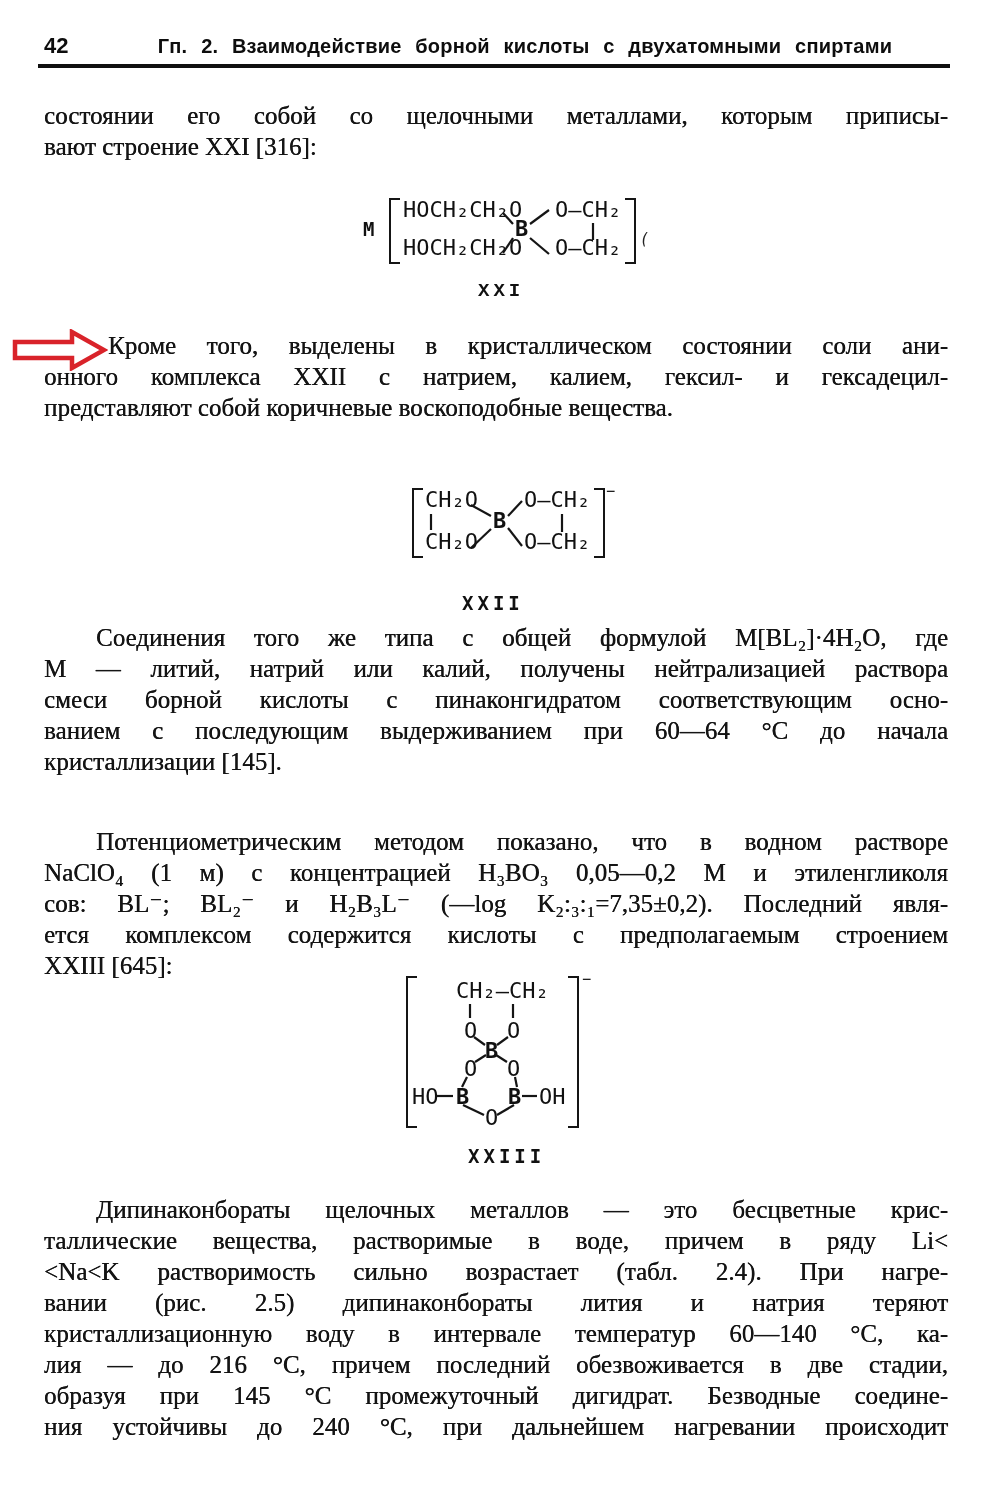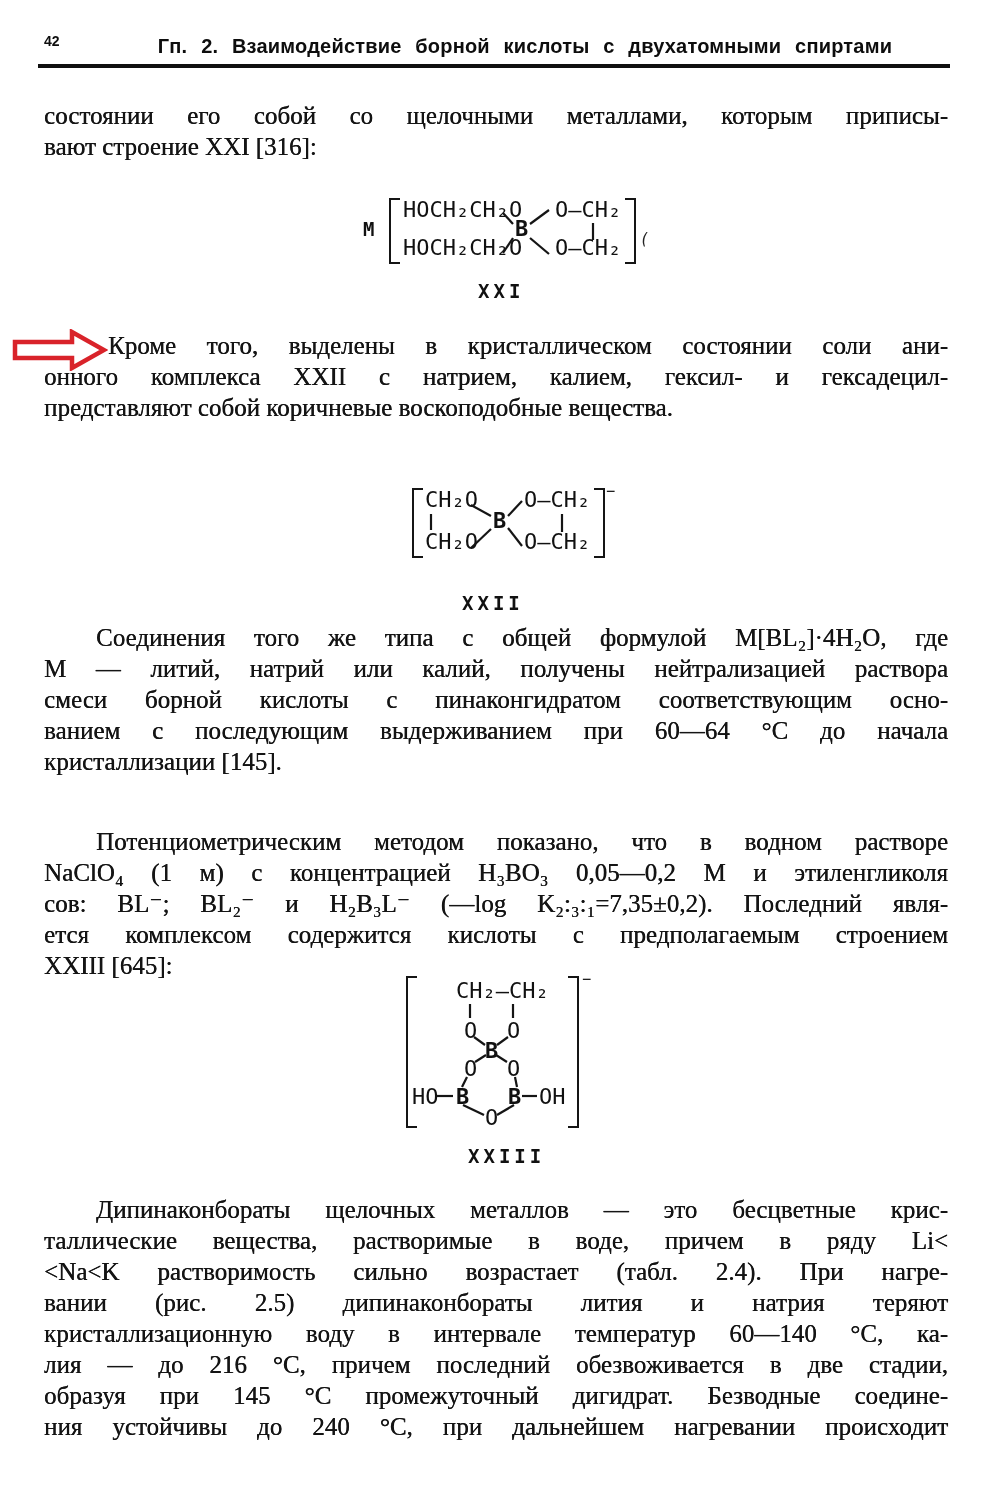--- a/index.html
+++ b/index.html
@@ -6,21 +6,21 @@
   html,body{margin:0;padding:0;}
   body{
     width:1000px;height:1490px;position:relative;background:#ffffff;
     font-family:"Liberation Serif","DejaVu Serif",serif;color:#141414;
     overflow:hidden;
   }
   .abs{position:absolute;}
   
   .hdr-num{
     left:44px;top:33px;font-family:"Liberation Sans","DejaVu Sans",sans-serif;
-    font-weight:bold;font-size:14px;color:#0d0d0d;
+    font-weight:bold;font-size:22px;color:#0d0d0d;
   }
   .hdr-title{
     left:100px;right:50px;top:35px;text-align:center;
     font-family:"Liberation Sans","DejaVu Sans",sans-serif;font-weight:bold;
     font-size:20px;word-spacing:8px;letter-spacing:.2px;color:#0d0d0d;white-space:nowrap;
   }
   .hdr-rule{left:38px;top:64px;width:912px;height:4px;background:#101010;}
   
   .para{position:absolute;left:44px;width:904px;}
   .line{
@@ -74,21 +74,21 @@
   <div class="brk r" style="left:262px;top:2px;height:62px;"></div>
   <span class="tok mark" style="left:277px;top:32px;">(</span>
   <svg class="bonds" width="300" height="78">
     <line x1="140" y1="17" x2="150" y2="28" stroke="#151515" stroke-width="2.2"></line>
     <line x1="140" y1="57" x2="150" y2="42" stroke="#151515" stroke-width="2.2"></line>
     <line x1="167" y1="28" x2="186" y2="14" stroke="#151515" stroke-width="2.2"></line>
     <line x1="167" y1="42" x2="186" y2="58" stroke="#151515" stroke-width="2.2"></line>
     <line x1="230" y1="27" x2="230" y2="44" stroke="#151515" stroke-width="2.2"></line>
   </svg>
 </div>
-<span class="struct-label" style="left:478px;top:280px;">XXI</span>
+<span class="struct-label" style="left:478px;top:280px;font-family:Liberation Mono, monospace;">XXI</span>
 
 <svg class="abs arrow-annot" viewBox="0 0 96 42">
   <polygon points="3,13 60,13 60,3 92,21 60,39 60,29 3,29" fill="#ffffff" stroke-width="4.5" stroke-linejoin="miter" stroke="#d9232a"></polygon>
 </svg>
 
 <div class="para" style="top:330px;">
   <div class="line ind-arrow">Кроме того, выделены в кристаллическом состоянии соли ани-</div>
   <div class="line">онного комплекса XXII с натрием, калием, гексил- и гексадецил-</div>
   <div class="line last">представляют собой коричневые воскоподобные вещества.</div>
 </div>

